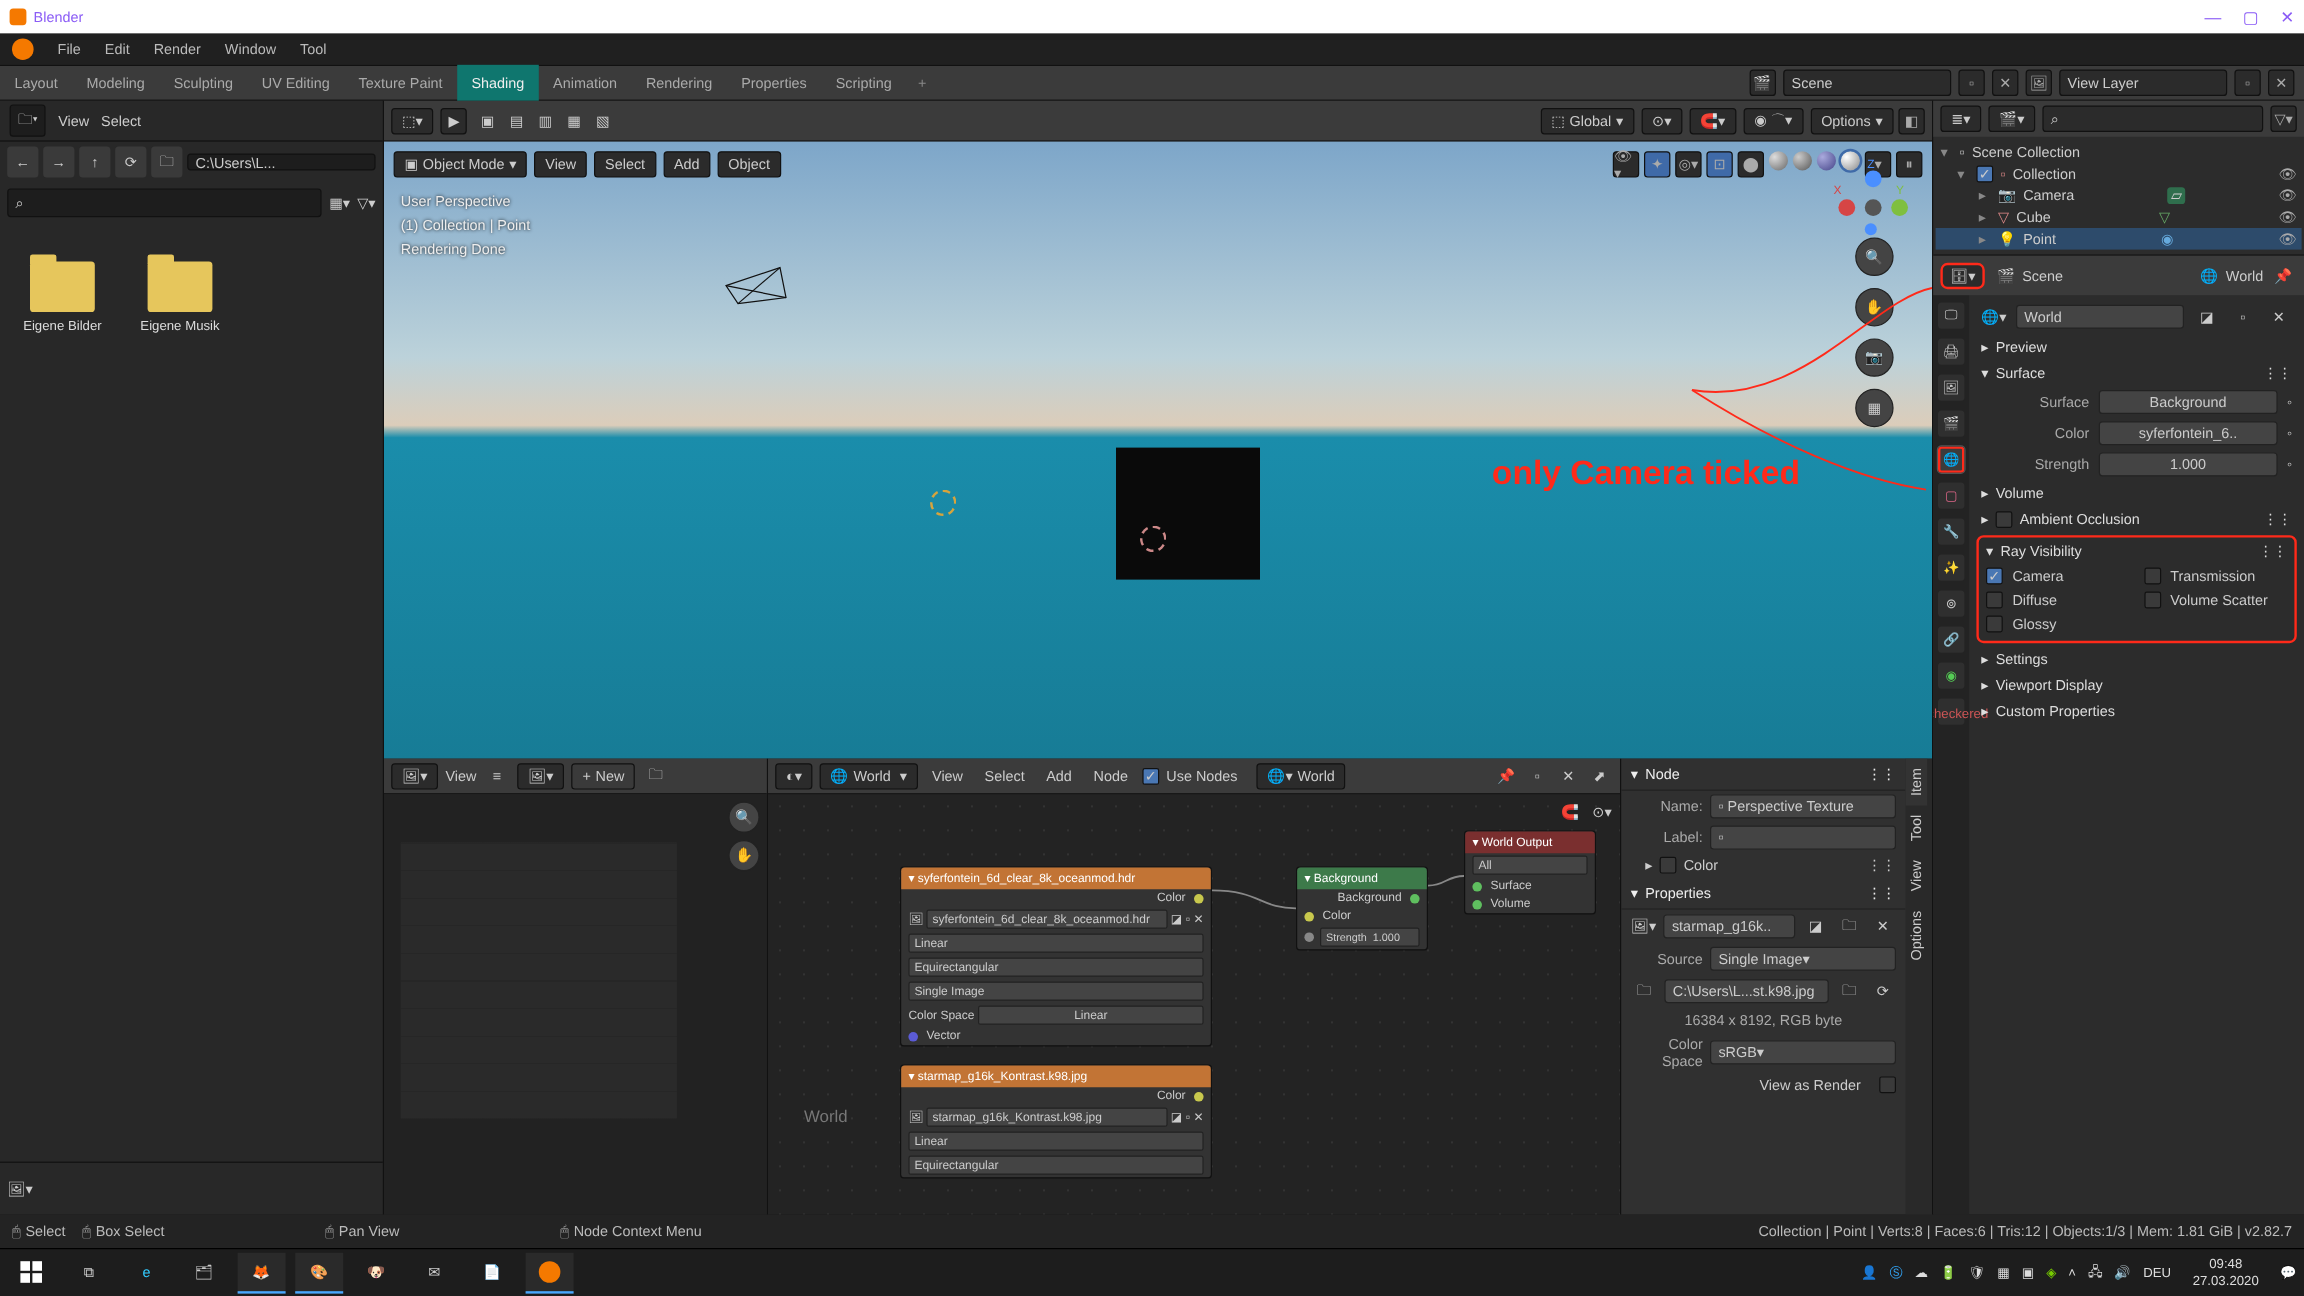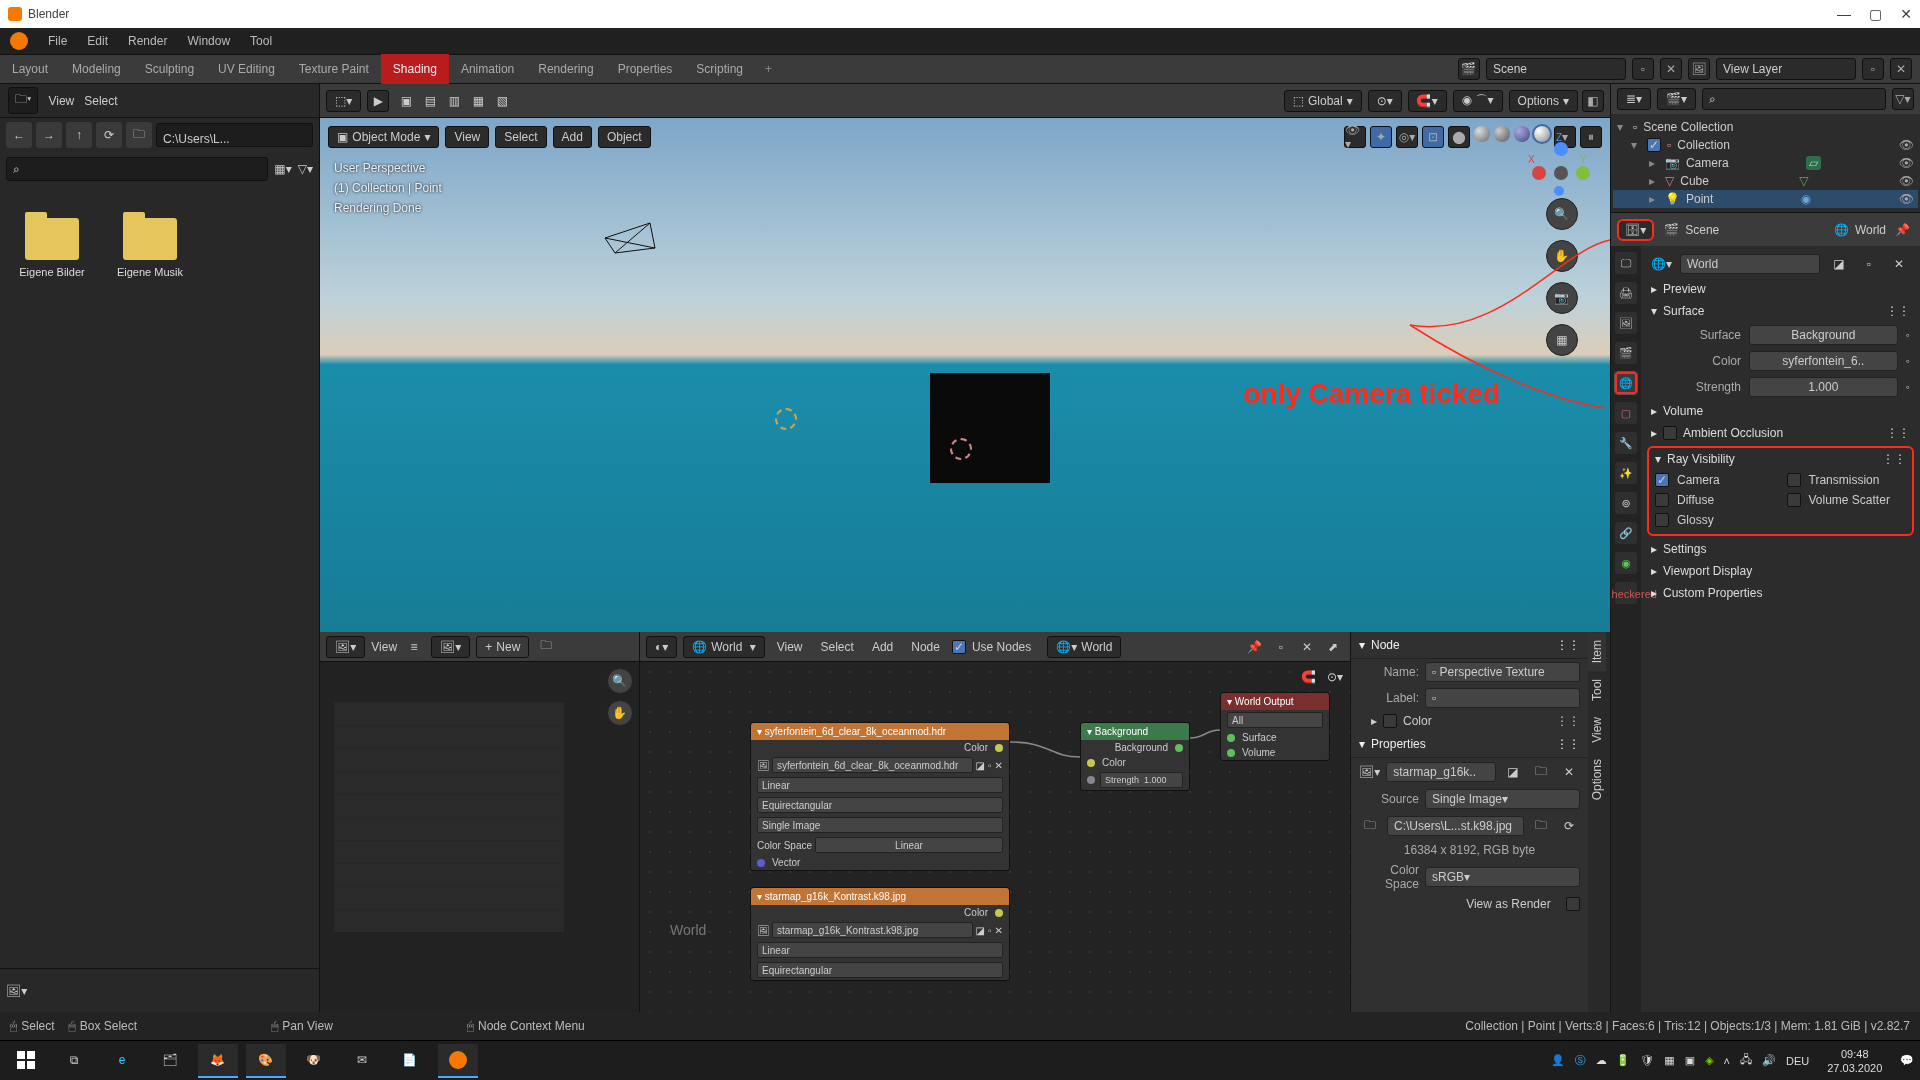--- a/index.html
+++ b/index.html
@@ -1,37 +1,37 @@
 <!DOCTYPE html>
 <html><head>
 <meta charset="utf-8">
 <style>
 *{margin:0;padding:0;box-sizing:border-box;font-family:"Segoe UI",Arial,sans-serif;user-select:none}
 body{width:1920px;height:1080px;background:#161616;color:#ccc;font-size:12px;overflow:hidden;position:relative}
-.titlebar{height:28px;background:#fff;display:flex;align-items:center;padding:0 8px;color:#404040}
+.titlebar{height:28px;background:#fff;display:flex;align-items:center;padding:0 8px;color:#8b5cf6}
 .titlebar .logo{width:14px;height:14px;background:#f57900;border-radius:3px;margin-right:6px}
 .titlebar .wincontrols{margin-left:auto;display:flex;gap:18px;font-size:14px}
 .menubar{height:26px;background:#202020;display:flex;align-items:center;color:#bbb}
 .menubar .logo2{width:18px;height:18px;background:#f57900;border-radius:50%;margin:0 10px}
 .menubar .mitem{padding:0 10px;line-height:26px}
 .tabbar{height:30px;background:#3b3b3b;display:flex;align-items:center;border-top:1px solid #111;border-bottom:1px solid #111}
 .tabbar .tab{padding:0 12px;line-height:30px;color:#aaa}
-.tabbar .tab.active{background:#b91c1c;color:#eee}
+.tabbar .tab.active{background:#0f766e;color:#eee}
 .tabbar .plus{padding:0 10px;color:#888}
 .tabbar .right{margin-left:auto;display:flex;align-items:center;gap:6px;padding-right:8px}
 .scenefield{background:#2b2b2b;border:1px solid #111;border-radius:3px;padding:1px 6px;display:flex;align-items:center;gap:6px;min-width:140px;height:22px}
 .iconbtn{width:22px;height:22px;background:#2b2b2b;border:1px solid #111;border-radius:3px;display:inline-flex;align-items:center;justify-content:center;color:#aaa}
 
 .mainrow{display:flex;height:calc(100% - 28px - 26px - 30px - 28px - 40px)}
 .filepane{width:320px;background:#282828;border-right:1px solid #111;display:flex;flex-direction:column}
 .fp-head{height:34px;display:flex;align-items:center;gap:10px;padding:0 8px;border-bottom:1px solid #111}
 .fp-head .sel{background:#1d1d1d;border:1px solid #111;border-radius:3px;padding:2px 6px}
 .fp-nav{height:34px;display:flex;align-items:center;gap:4px;padding:0 6px}
 .fp-nav .nbtn{width:26px;height:26px;background:#3a3a3a;border-radius:3px;display:flex;align-items:center;justify-content:center}
-.fp-nav .path{flex:1;background:#1d1d1d;border:1px solid #111;border-radius:3px;height:24px;padding:0 6px;display:flex;align-items:flex-end}
+.fp-nav .path{flex:1;background:#1d1d1d;border:1px solid #111;border-radius:3px;height:14px;padding:0 6px;display:flex;align-items:flex-start}
 .fp-search{height:34px;display:flex;align-items:center;gap:6px;padding:0 6px}
 .fp-search .sbox{flex:1;background:#1d1d1d;border:1px solid #111;border-radius:3px;height:24px;display:flex;align-items:center;padding:0 6px}
 .folders{padding:12px 6px;display:flex;flex-wrap:wrap;gap:6px}
 .folder{width:92px;height:100px;display:flex;flex-direction:column;align-items:center;justify-content:center;color:#ddd;text-align:center;font-size:11px}
 .folder.sel{background:#444;border-radius:4px}
 .foldicon{width:54px;height:42px;background:#e6c65c;border-radius:3px;margin-bottom:6px;position:relative}
 .foldicon::before{content:"";position:absolute;top:-6px;left:0;width:22px;height:8px;background:#e6c65c;border-radius:2px 2px 0 0}
 .tp-bottom{margin-top:auto;height:44px;border-top:1px solid #111;display:flex;align-items:center;padding:0 6px;gap:6px}
 
 .center{flex:1;display:flex;flex-direction:column}

